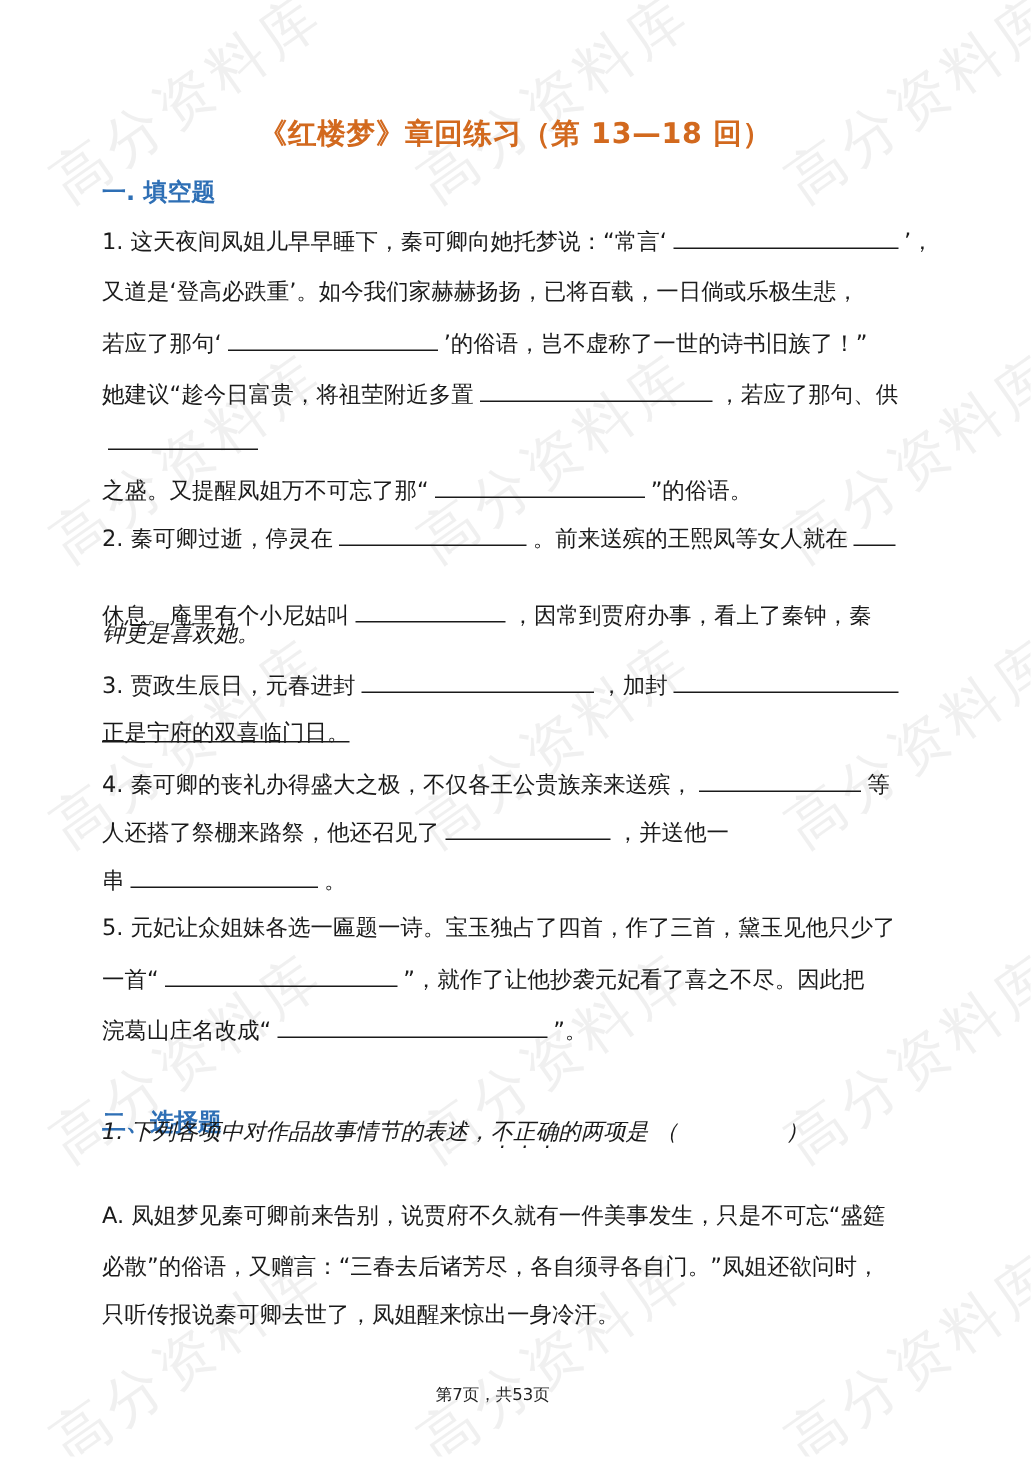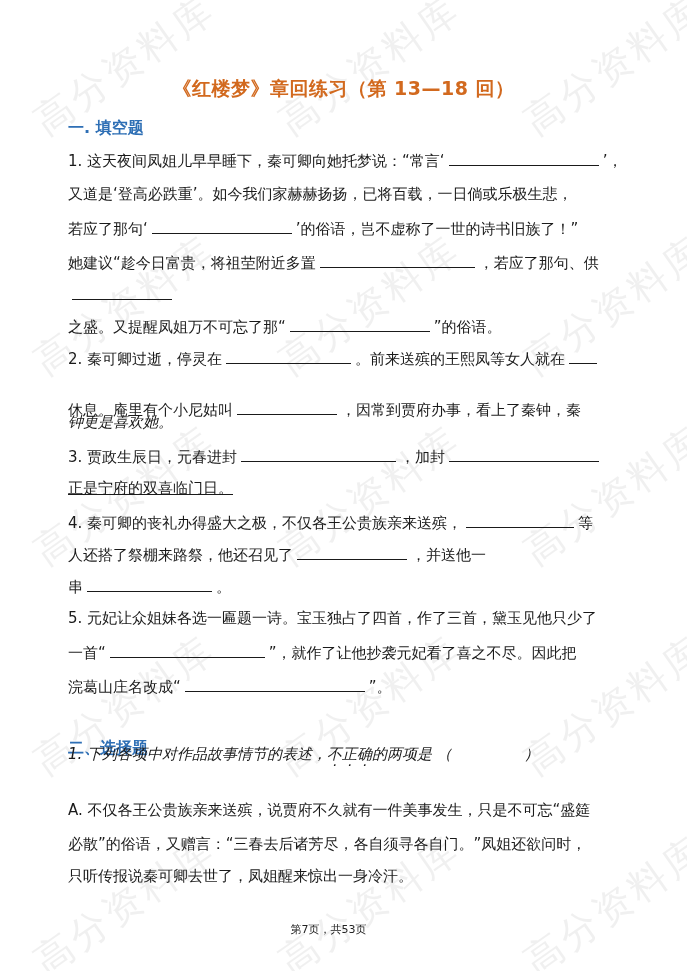--- a/index.html
+++ b/index.html
@@ -105,17 +105,17 @@
 <div class="line" style="top:676px;">
   <span>浣葛山庄名改成“</span><span class="blank" style="width:180px;"></span><span>”。</span>
 </div>
 
 <div class="section-head" style="top:738px;">二、选择题</div>
 
 <div class="line" style="top:744px;font-style:italic;">
   <span>1. 下列各项中对作品故事情节的表述，</span><span class="dot-em">不</span><span class="dot-em">正</span><span class="dot-em">确</span><span>的两项是 （</span><span style="display:inline-block;width:72px;"></span><span>）</span>
 </div>
 
-<div class="line" style="top:800px;">A. 不仅各王公贵族亲来送殡，说贾府不久就有一件美事发生，只是不可忘“盛筵</div>
+<div class="line" style="top:800px;">A. 凤姐梦见秦可卿前来告别，说贾府不久就有一件美事发生，只是不可忘“盛筵</div>
 <div class="line" style="top:834px;text-align:right;">必散”的俗语，又赠言：“三春去后诸芳尽，各自须寻各自门。”凤姐还欲问时，</div>
 <div class="line" style="top:866px;">只听传报说秦可卿去世了，凤姐醒来惊出一身冷汗。</div>
 
 <div class="footer">第7页，共53页</div>
 
 </body></html>

